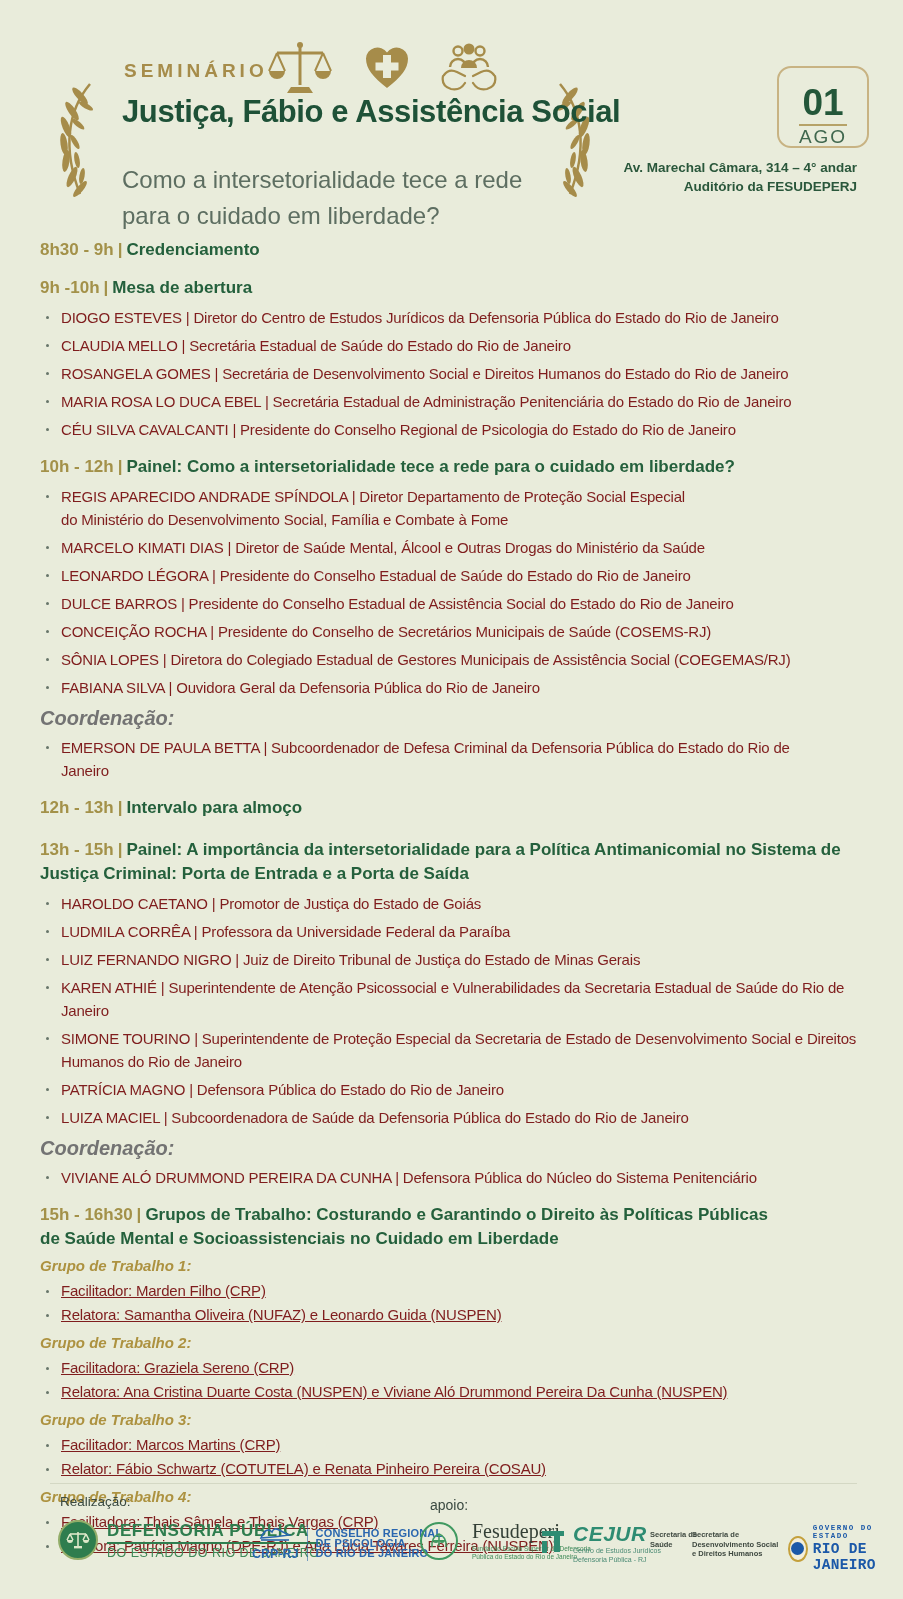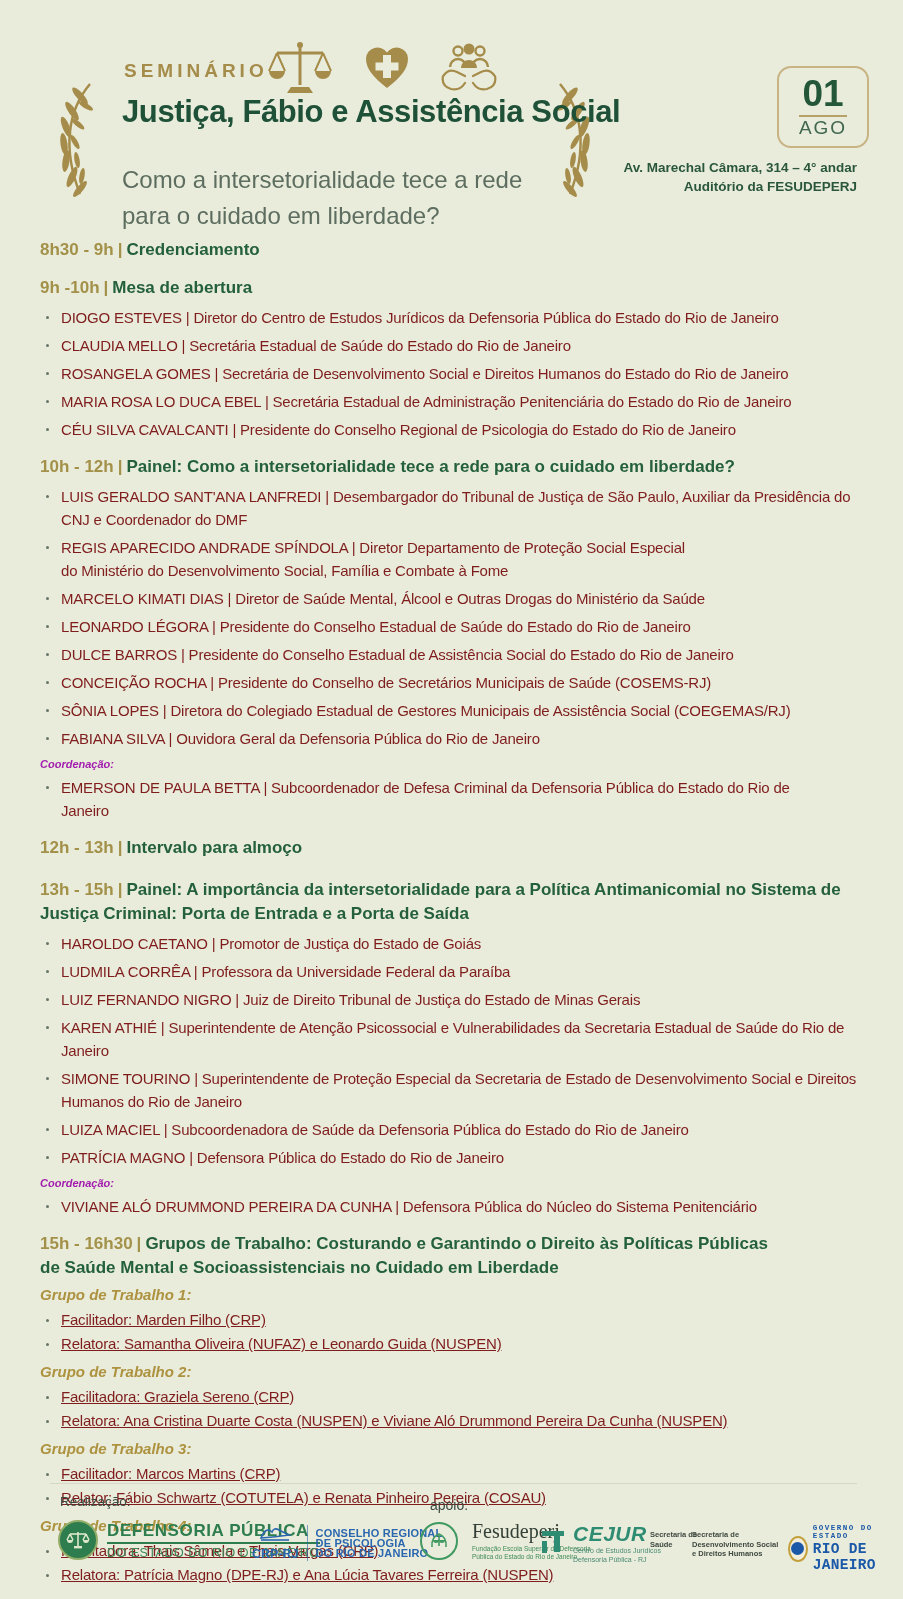--- a/index.html
+++ b/index.html
@@ -14,41 +14,41 @@
   .kicker{position:absolute;left:124px;top:60px;font-size:19px;font-weight:bold;
           letter-spacing:4px;color:#a68c4a;}
   .icons-row{position:absolute;left:266px;top:40px;display:flex;align-items:center;gap:30px;}
   .title{position:absolute;left:122px;top:94px;font-size:31px;font-weight:bold;
          color:#1e5137;letter-spacing:-0.4px;}
   .subtitle{position:absolute;left:122px;top:138px;font-size:24px;color:#5d6e61;line-height:36px;margin-top:24px;}
 
   .datebox{position:absolute;left:777px;top:66px;width:92px;height:82px;border:2px solid #c8b383;
            border-radius:14px;text-align:center;box-sizing:border-box;}
   .date-day{display:inline-block;font-size:37px;font-weight:bold;color:#24573a;line-height:40px;
-            margin-top:6px;border-bottom:2px solid #b6a268;padding:0 3px 1px;}
+            margin-top:15px;border-bottom:2px solid #b6a268;padding:0 3px 1px;}
   .date-month{font-size:19px;color:#40674e;letter-spacing:2px;margin-top:0;}
   .address{position:absolute;right:46px;top:158px;text-align:right;font-weight:bold;
            color:#2a573b;font-size:13.5px;line-height:19px;}
 
   
   .content{position:absolute;left:40px;top:238px;width:822px;}
   .slot{margin:14px 0 6px;font-size:17px;font-weight:bold;line-height:24px;}
   .slot .t{color:#a39149;}
   .slot .sep{color:#a39149;padding:0 4px;}
   .slot .tt{color:#24603c;white-space:pre-line;}
   .slot.big{margin-top:18px;}
 
   ul.speakers{list-style:none;margin:6px 0 8px;padding:0;}
   li.sp{position:relative;padding-left:21px;font-size:15px;line-height:23px;margin-bottom:5px;
         color:#7f1d1d;letter-spacing:-0.2px;white-space:pre-line;}
   li.sp::before{content:"";position:absolute;left:6px;top:10px;width:3px;height:3px;
         border-radius:50%;background:#68766a;}
   ul.tight li.sp{margin-bottom:2px;line-height:22px;text-decoration:underline;}
 
-  .coord{font-size:11px;font-weight:bold;font-style:italic;color:#a21caf;margin:3px 0 5px;}
+  .coord{font-size:20px;font-weight:bold;font-style:italic;color:#737373;margin:3px 0 5px;}
   .gt{font-size:15px;font-weight:bold;font-style:italic;color:#ad9240;margin:4px 0 3px;}
 
   
   .divider{position:absolute;left:50px;right:46px;top:1483px;height:1px;background:#d4d8c4;}
   .lbl{position:absolute;font-size:13.5px;color:#3b4a41;}
   .lbl.realizacao{left:60px;top:1494px;}
   .lbl.apoio{left:430px;top:1497px;font-size:14px;}
 
   .logo{position:absolute;display:flex;align-items:center;}
   .logo-dpe{left:58px;top:1520px;gap:9px;}
@@ -195,21 +195,20 @@
       <li class="sp">CLAUDIA MELLO | Secretária Estadual de Saúde do Estado do Rio de Janeiro</li>
       <li class="sp">ROSANGELA GOMES | Secretária de Desenvolvimento Social e Direitos Humanos do Estado do Rio de Janeiro</li>
       <li class="sp">MARIA ROSA LO DUCA EBEL | Secretária Estadual de Administração Penitenciária do Estado do Rio de Janeiro</li>
       <li class="sp">CÉU SILVA CAVALCANTI | Presidente do Conselho Regional de Psicologia do Estado do Rio de Janeiro</li>
     </ul>
 
     <p class="slot">
       <span class="t">10h - 12h</span><span class="sep">|</span><span class="tt">Painel: Como a intersetorialidade tece a rede para o cuidado em liberdade?</span>
     </p>
     <ul class="speakers">
-      <li class="sp">LUIS GERALDO SANT'ANA LANFREDI | Desembargador do Tribunal de Justiça de São Paulo, Auxiliar da Presidência do CNJ e Coordenador do DMF</li>
       <li class="sp">REGIS APARECIDO ANDRADE SPÍNDOLA | Diretor Departamento de Proteção Social Especial
 do Ministério do Desenvolvimento Social, Família e Combate à Fome</li>
       <li class="sp">MARCELO KIMATI DIAS | Diretor de Saúde Mental, Álcool e Outras Drogas do Ministério da Saúde</li>
       <li class="sp">LEONARDO LÉGORA | Presidente do Conselho Estadual de Saúde do Estado do Rio de Janeiro</li>
       <li class="sp">DULCE BARROS | Presidente do Conselho Estadual de Assistência Social do Estado do Rio de Janeiro</li>
       <li class="sp">CONCEIÇÃO ROCHA | Presidente do Conselho de Secretários Municipais de Saúde (COSEMS-RJ)</li>
       <li class="sp">SÔNIA LOPES | Diretora do Colegiado Estadual de Gestores Municipais de Assistência Social (COEGEMAS/RJ)</li>
       <li class="sp">FABIANA SILVA | Ouvidora Geral da Defensoria Pública do Rio de Janeiro</li>
     </ul>
     <div class="coord">Coordenação:</div>
@@ -224,22 +223,22 @@
 
     <p class="slot big">
       <span class="t">13h - 15h</span><span class="sep">|</span><span class="tt">Painel: A importância da intersetorialidade para a Política Antimanicomial no Sistema de Justiça Criminal: Porta de Entrada e a Porta de Saída</span>
     </p>
     <ul class="speakers">
       <li class="sp">HAROLDO CAETANO | Promotor de Justiça do Estado de Goiás</li>
       <li class="sp">LUDMILA CORRÊA | Professora da Universidade Federal da Paraíba</li>
       <li class="sp">LUIZ FERNANDO NIGRO | Juiz de Direito Tribunal de Justiça do Estado de Minas Gerais</li>
       <li class="sp">KAREN ATHIÉ | Superintendente de Atenção Psicossocial e Vulnerabilidades da Secretaria Estadual de Saúde do Rio de Janeiro</li>
       <li class="sp">SIMONE TOURINO | Superintendente de Proteção Especial da Secretaria de Estado de Desenvolvimento Social e Direitos Humanos do Rio de Janeiro</li>
+      <li class="sp">PATRÍCIA MAGNO | Defensora Pública do Estado do Rio de Janeiro</li>
       <li class="sp">LUIZA MACIEL | Subcoordenadora de Saúde da Defensoria Pública do Estado do Rio de Janeiro</li>
-      <li class="sp">PATRÍCIA MAGNO | Defensora Pública do Estado do Rio de Janeiro</li>
     </ul>
     <div class="coord">Coordenação:</div>
     <ul class="speakers">
       <li class="sp">VIVIANE ALÓ DRUMMOND PEREIRA DA CUNHA | Defensora Pública do Núcleo do Sistema Penitenciário</li>
     </ul>
 
     <p class="slot">
       <span class="t">15h - 16h30</span><span class="sep">|</span><span class="tt">Grupos de Trabalho: Costurando e Garantindo o Direito às Políticas Públicas
 de Saúde Mental e Socioassistenciais no Cuidado em Liberdade</span>
     </p>

